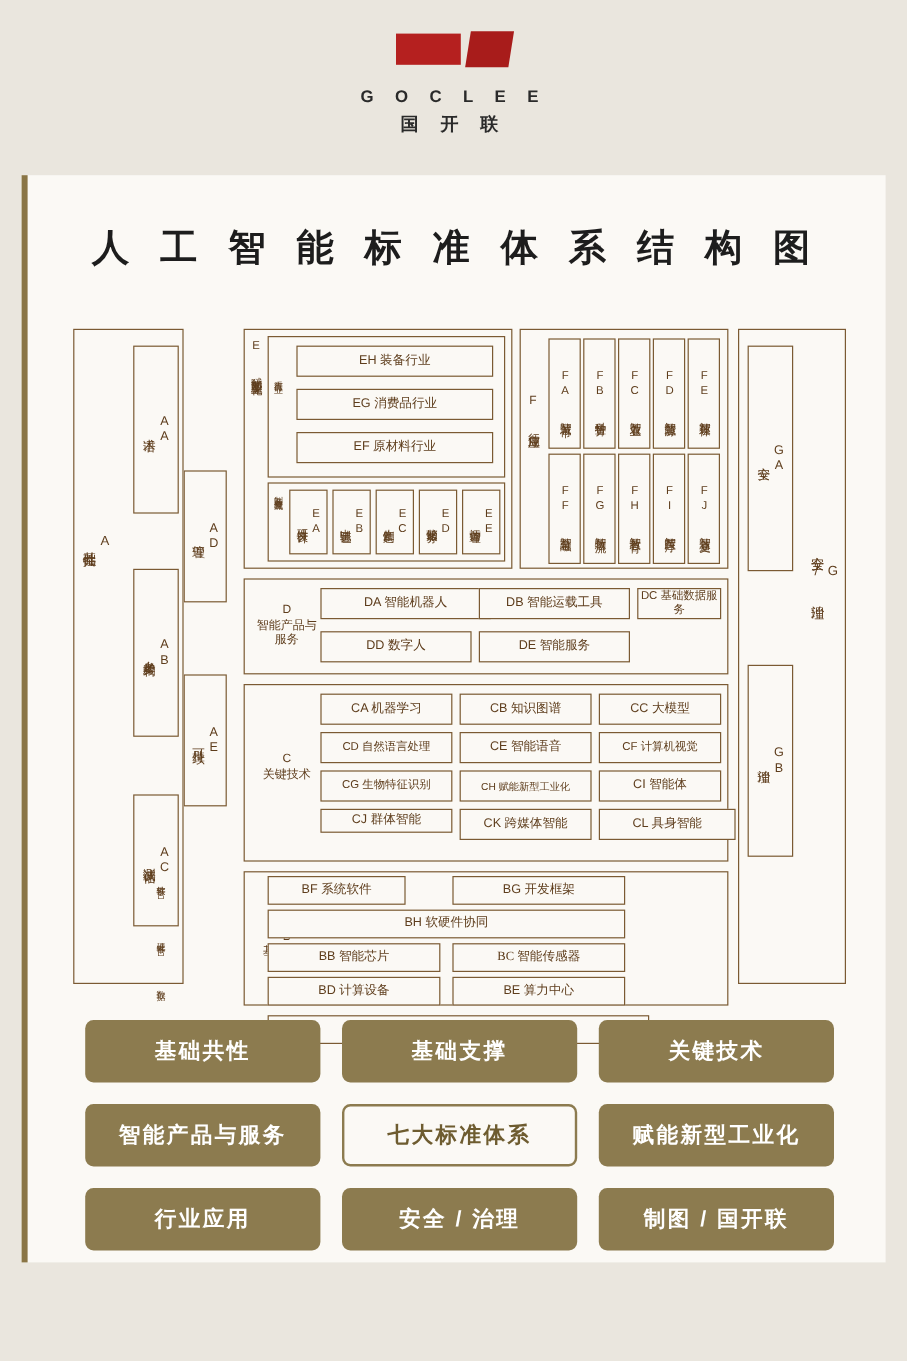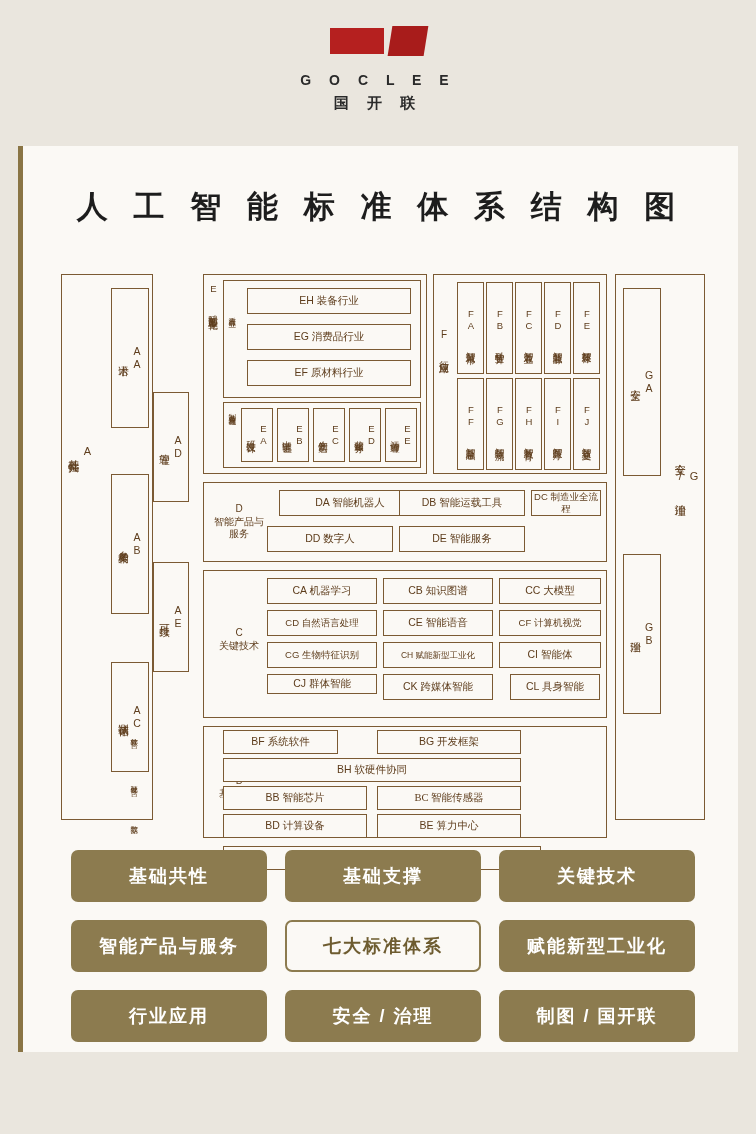--- a/index.html
+++ b/index.html
@@ -260,42 +260,42 @@
       </div>
       <div class="bx" style="left:562px; top:280px; width:38px; height:160px;">
         <span class="vert" style="white-space: pre-line;">GB
 治理</span>
       </div>
 
       <div class="bx group" style="left:142px; top:208px; width:404px; height:80px;">
         <div style="position:absolute; left:6px; top:20px; width:58px; font-size:10px; text-align:center; white-space:pre-line;">D
 智能产品与服务</div>
       </div>
-      <div class="bx" style="left:206px; top:216px; width:142px; height:26px;margin-left:12px;">DA  智能机器人</div>
+      <div class="bx" style="left:206px; top:216px; width:142px; height:26px;">DA  智能机器人</div>
       <div class="bx" style="left:338px; top:216px; width:126px; height:26px;">DB  智能运载工具</div>
-      <div class="bx" style="left:470px; top:216px; width:70px; height:26px; font-size:9.5px;">DC  制造业全流程</div>
+      <div class="bx" style="left:470px; top:216px; width:70px; height:26px; font-size:9.5px;">DC  基础数据服务</div>
       <div class="bx" style="left:206px; top:252px; width:126px; height:26px;">DD  数字人</div>
       <div class="bx" style="left:338px; top:252px; width:126px; height:26px;">DE  智能服务</div>
 
       <div class="bx group" style="left:142px; top:296px; width:404px; height:148px;">
         <div style="position:absolute; left:6px; top:56px; width:58px; font-size:10px; text-align:center; white-space:pre-line;">C
 关键技术</div>
       </div>
       <div class="bx" style="left:206px; top:304px; width:110px; height:26px;">CA  机器学习</div>
       <div class="bx" style="left:322px; top:304px; width:110px; height:26px;">CB  知识图谱</div>
       <div class="bx" style="left:438px; top:304px; width:102px; height:26px;">CC  大模型</div>
       <div class="bx" style="left:206px; top:336px; width:110px; height:26px; font-size:9.5px;">CD  自然语言处理</div>
       <div class="bx" style="left:322px; top:336px; width:110px; height:26px;">CE  智能语音</div>
       <div class="bx" style="left:438px; top:336px; width:102px; height:26px; font-size:9.5px;">CF  计算机视觉</div>
       <div class="bx" style="left:206px; top:368px; width:110px; height:26px; font-size:9.5px;">CG  生物特征识别</div>
       <div class="bx" style="left:322px; top:368px; width:110px; height:26px; font-size:8.5px;">CH  赋能新型工业化</div>
       <div class="bx" style="left:438px; top:368px; width:102px; height:26px;">CI  智能体</div>
       <div class="bx" style="left:206px; top:400px; width:110px; height:20px;">CJ  群体智能</div>
       <div class="bx" style="left:322px; top:400px; width:110px; height:26px;">CK  跨媒体智能</div>
-      <div class="bx" style="left:449px; top:400px; width:90px; height:26px;">CL  具身智能</div>
+      <div class="bx" style="left:438px; top:400px; width:114px; height:26px;">CL  具身智能</div>
 
       <div class="bx group" style="left:142px; top:452px; width:404px; height:112px;">
         <div style="position:absolute; left:6px; top:48px; width:58px; font-size:10px; text-align:center; white-space:pre-line;">B
 基础支撑</div>
       </div>
       <div class="vert vlabel-sm" style="position:absolute; left:68px; top:458px; color:#5e3d1c;">软件平台</div>
       <div class="vert vlabel-sm" style="position:absolute; left:68px; top:506px; color:#5e3d1c;">硬件平台</div>
       <div class="vert vlabel-sm" style="position:absolute; left:68px; top:546px; color:#5e3d1c;">数据</div>
 
       <div class="bx" style="left:96px; top:456px; width:115px; height:24px; left:162px;">BF  系统软件</div>

